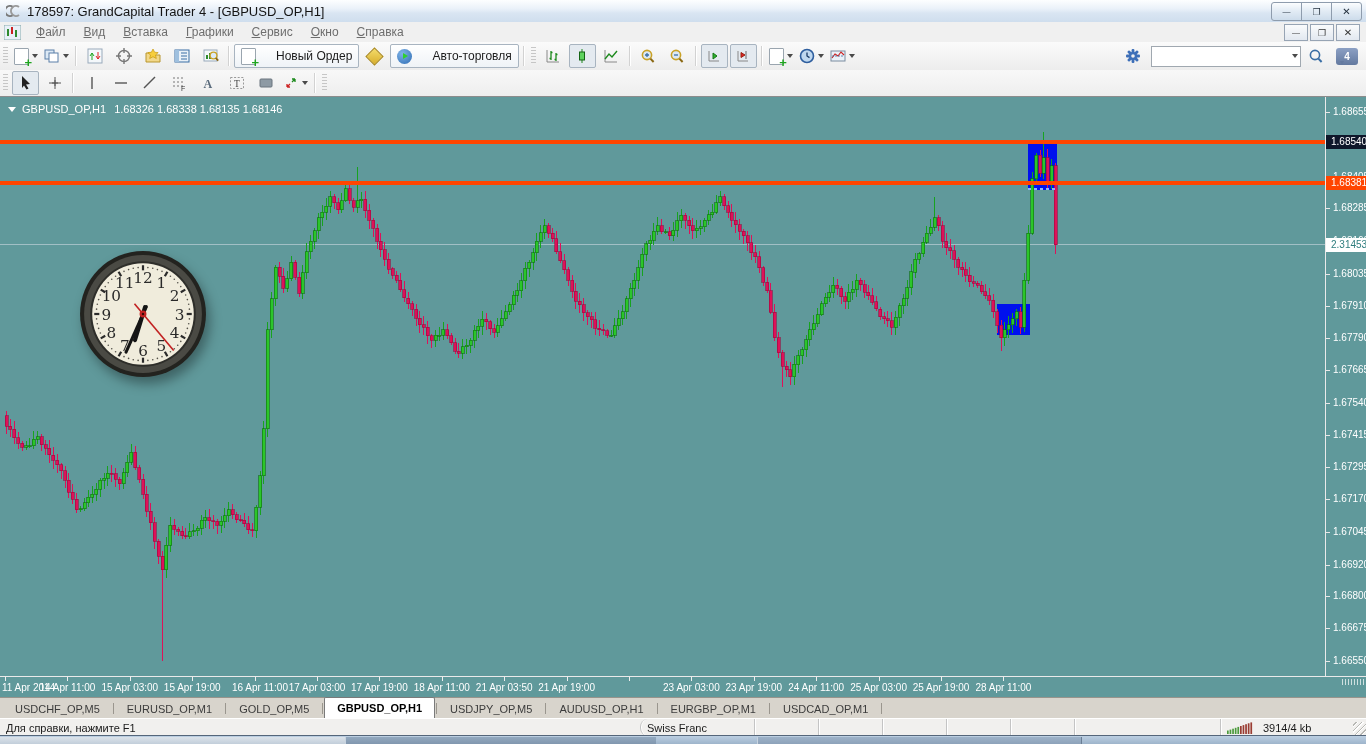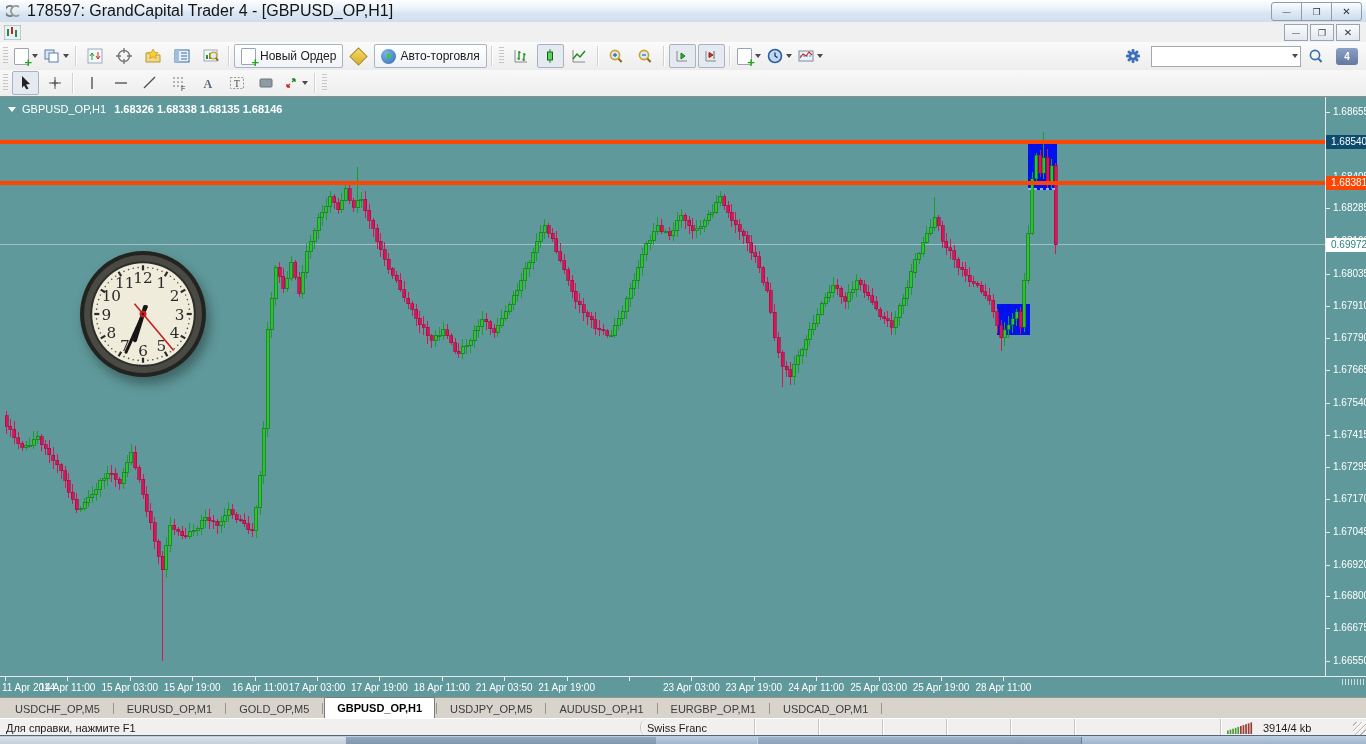--- a/index.html
+++ b/index.html
@@ -1,21 +1,21 @@
 <!DOCTYPE html>
 <html><head>
 <meta charset="utf-8">
 <style>
   html,body{margin:0;padding:0;width:1366px;height:744px;overflow:hidden;
     font-family:"Liberation Sans",sans-serif;background:#000;}
   #app{position:absolute;left:0;top:0;width:1366px;height:744px;background:#F0F0F0;}
   
   .titlebar{position:absolute;left:0;top:0;width:100%;height:22px;
     background:linear-gradient(#FDFEFF,#EAF1F9 40%,#D9E5F2 60%,#CFDEEE);
-    border-bottom:1px solid #AEBCCB;display:flex;align-items:center;font-size:16px;color:#141414;}
+    border-bottom:1px solid #AEBCCB;display:flex;align-items:center;font-size:13px;color:#141414;}
   .titlebar .appicon{width:16px;height:14px;margin:0 5px 0 6px;flex:0 0 auto;}
   .wincontrols{position:absolute;right:4px;top:2px;display:flex;}
   .winbtn{width:29px;height:17px;border:1px solid #8E9CAD;background:linear-gradient(#FBFDFE,#E3ECF5 45%,#CDDCEB);
     display:flex;align-items:center;justify-content:center;font-size:10px;color:#24313E;margin-left:-1px;}
   .winbtn:first-child{border-radius:3px 0 0 3px}.winbtn:last-child{border-radius:0 3px 3px 0}
   .g-min::before{content:"—";font-size:8px}.g-rest::before{content:"❐";font-size:9px}.g-close::before{content:"✕";font-size:10px}
   
   .menubar{position:absolute;left:0;top:22px;width:100%;height:20px;background:#F0F0F0;
     display:flex;align-items:center;font-size:12px;color:#6E6E6E;}
   .mdiicon{width:17px;height:15px;margin:0 6px 0 4px;}
@@ -28,21 +28,21 @@
   .toolbar1{position:absolute;left:0;top:42px;width:100%;height:28px;
     background:linear-gradient(#FBFBFB,#EDEDED);border-bottom:1px solid #D8D8D8;display:flex;align-items:center;}
   .toolbar2{position:absolute;left:0;top:70px;width:100%;height:26px;
     background:linear-gradient(#F8F8F8,#EEEEEE);border-bottom:1px solid #CFCFCF;display:flex;align-items:center;}
   .grip{width:5px;height:18px;margin:0 3px;background:repeating-linear-gradient(#BBB 0 1px,transparent 1px 3px);opacity:.8;}
   .sep{width:1px;height:20px;background:#D2D2D2;border-right:1px solid #FFF;margin:0 3px;}
   .tbtn{height:22px;min-width:23px;padding:0 1px;margin:0 1px;border:1px solid transparent;border-radius:2px;
     display:flex;align-items:center;justify-content:center;font-size:11px;color:#333;}
   .tbtn.pressed{background:#E4EAF0;border-color:#A8B4C0;}
   .tbtn.framed{background:linear-gradient(#FFF,#EFF3F7);border-color:#A8B4C0;padding:0 6px;}
-  .tbtn .lbl{margin-left:4px;font-size:12px;color:#1c1c1c;white-space:nowrap;text-align:right;}
+  .tbtn .lbl{margin-left:20px;font-size:12px;color:#1c1c1c;white-space:nowrap;text-align:right;}
   .caret{width:0;height:0;border-left:3px solid transparent;border-right:3px solid transparent;
     border-top:4px solid #4A4A4A;margin-left:3px;}
   .icon16{width:16px;height:16px;display:flex;align-items:center;justify-content:center;}
   .icon16 svg{display:block}
   .pageplus{position:relative;width:13px;height:15px;background:#FFF;border:1px solid #9AA5AF;border-radius:1px;}
   .pageplus::after{content:"+";position:absolute;right:-4px;bottom:-5px;color:#1FA51F;font-weight:bold;font-size:13px;line-height:12px;}
   .diamond{width:11px;height:11px;background:linear-gradient(135deg,#F4DC6A,#D8AE2C);transform:rotate(45deg);border:1px solid #A88516;}
   .autoico{width:15px;height:15px;border-radius:50%;background:radial-gradient(circle at 35% 30%,#7FB3E8,#2E6DB4);
     display:flex;align-items:center;justify-content:center;}
   .autoico::after{content:"";width:0;height:0;border-top:3px solid transparent;border-bottom:3px solid transparent;border-left:5px solid #2FD02F;margin-left:1px;}
@@ -56,21 +56,21 @@
   .notify{position:relative;width:22px;height:17px;margin-left:6px;border-radius:3px;
     background:linear-gradient(#8CA0C4,#63799F);display:flex;align-items:center;justify-content:center;
     color:#FFF;font-size:10px;font-weight:bold;}
   .notify::after{content:"";position:absolute;left:4px;bottom:-4px;border:4px solid transparent;border-top-color:#63799F;border-left-width:2px;border-right-width:2px;}
   
   .chartwrap{position:absolute;left:0;top:96px;width:1366px;height:580px;background:#60999B;border-top:1px solid #8C8C8C;}
   .plot{position:absolute;left:0;top:0;width:1325px;height:580px;overflow:hidden;}
   .plot svg{position:absolute;left:0;top:0;}
   .symlabel{position:absolute;left:8px;top:6px;color:#FFF;font-size:11px;display:flex;align-items:center;z-index:5;}
   .symlabel .tri{width:0;height:0;border-left:4px solid transparent;border-right:4px solid transparent;border-top:5px solid #FFF;margin-right:6px;}
-  .symlabel .vals{margin-left:8px;font-weight:bold;}
+  .symlabel .vals{margin-left:8px;}
   .paxis{position:absolute;left:1325px;top:0;width:41px;height:580px;border-left:1px solid #EAEAEA;font-size:10px;color:#FFF;}
   .ptick{position:absolute;left:0;width:4px;height:1px;background:#E8E8E8;}
   .plabel{position:absolute;left:7px;height:12px;line-height:12px;white-space:nowrap;}
   .pbadge{position:absolute;left:0;right:0;height:14px;line-height:14px;padding-left:5px;font-size:10px;z-index:3;}
   .clock{position:absolute;left:78px;top:152px;width:130px;height:130px;filter:drop-shadow(4px 7px 6px rgba(0,0,0,0.35));z-index:4;}
   
   .taxis{position:absolute;left:0;top:676px;width:1366px;height:21px;background:#60999B;border-top:1px solid #EAEAEA;
     color:#FFF;font-size:10px;overflow:hidden;}
   .xtick{position:absolute;top:0;width:1px;height:4px;background:#EFEFEF;}
   .xlabel{position:absolute;top:5px;width:84px;text-align:center;white-space:nowrap;}
@@ -117,20 +117,21 @@
 
   <div class="menubar">
     <span class="mdiicon">
       <svg width="17" height="15" viewBox="0 0 17 15">
           <rect x="0" y="0" width="17" height="15" fill="#E8F0F8" stroke="#8AA"></rect>
           <rect x="3" y="4" width="2" height="7" fill="#2E8B2E"></rect>
           <rect x="7" y="2" width="2" height="7" fill="#C22"></rect>
           <rect x="11" y="5" width="2" height="7" fill="#2E8B2E"></rect>
         </svg>
     </span>
+    <span id="menu-items"><span class="menuitem"><u>Ф</u>айл</span><span class="menuitem"><u>В</u>ид</span><span class="menuitem"><u>В</u>ставка</span><span class="menuitem"><u>Г</u>рафики</span><span class="menuitem"><u>С</u>ервис</span><span class="menuitem"><u>О</u>кно</span><span class="menuitem"><u>С</u>правка</span></span>
     <span class="mdicontrols">
       <span class="mdibtn g-min"></span>
       <span class="mdibtn g-rest"></span>
       <span class="mdibtn g-close"></span>
     </span>
   </div>
 
   <div class="toolbar1">
     <span class="grip"></span>
     <span class="tbtn">
@@ -1083,23 +1084,23 @@
         <span class="ptick" style="top: 434.9px;"></span>
         <span class="plabel" style="top: 428.9px;">1.67045</span>
         <span class="ptick" style="top: 467.501px;"></span>
         <span class="plabel" style="top: 461.501px;">1.66920</span>
         <span class="ptick" style="top: 498.798px;"></span>
         <span class="plabel" style="top: 492.798px;">1.66800</span>
         <span class="ptick" style="top: 531.399px;"></span>
         <span class="plabel" style="top: 525.399px;">1.66675</span>
         <span class="ptick" style="top: 564px;"></span>
         <span class="plabel" style="top: 558px;">1.66550</span>
-        <span class="pbadge" style="top: 37.9929px; background: #0c4a6e; color: rgb(255, 255, 255);">1.68540</span>
+        <span class="pbadge" style="top: 37.9929px; background: #0f172a; color: rgb(255, 255, 255);">1.68540</span>
         <span class="pbadge" style="top: 79.4613px; background: rgb(255, 69, 0); color: rgb(255, 255, 255);">1.68381</span>
-        <span class="pbadge" style="top: 140.751px; background: rgb(255, 255, 255); color: rgb(46, 125, 125);">0.69972</span>
+        <span class="pbadge" style="top: 140.751px; background: rgb(255, 255, 255); color: rgb(46, 125, 125);">2.31453</span>
       </div>
   </div>
 
   <div class="taxis" id="taxis">
     <span class="corner-dots"></span>
   <span class="xtick" style="left: 5px;"></span>
       <span class="xlabel" style="left: 2px; text-align: left;">11 Apr 2014</span>
       <span class="xtick" style="left: 67.4px;"></span>
       <span class="xlabel" style="left: 25.4px;">14 Apr 11:00</span>
       <span class="xtick" style="left: 129.8px;"></span>

